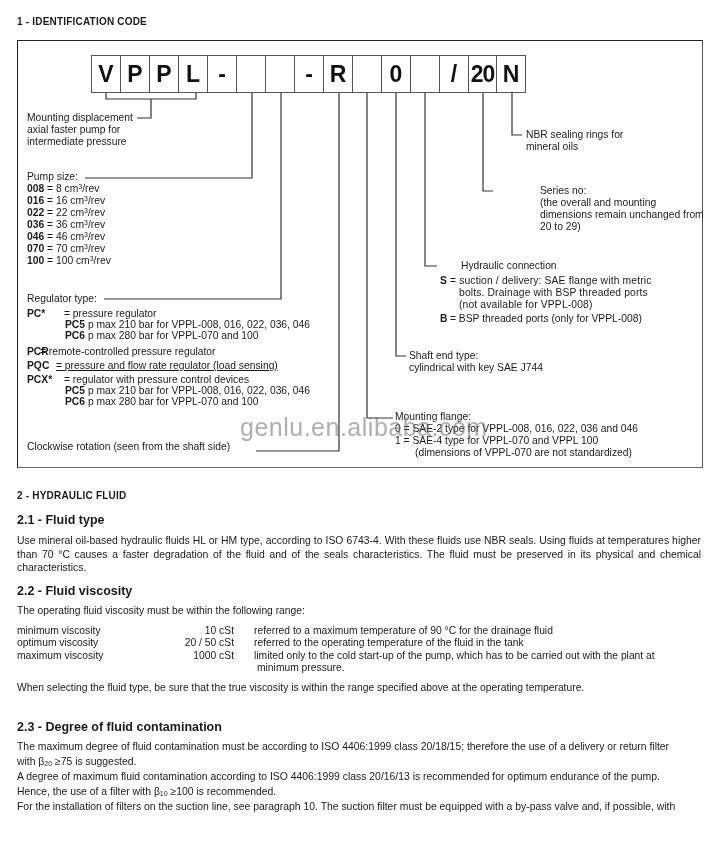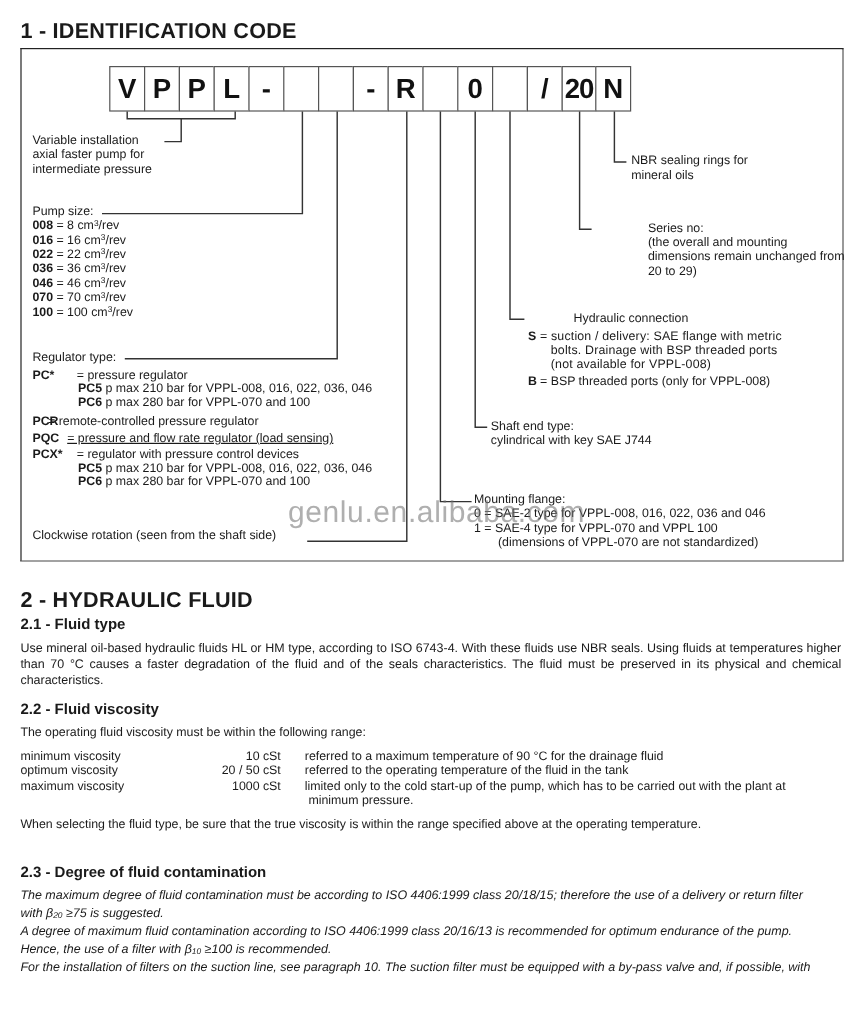--- a/index.html
+++ b/index.html
@@ -1,19 +1,19 @@
 <!DOCTYPE html>
 <html><head>
 <meta charset="utf-8">
 <style>
   html, body { margin:0; padding:0; background:#ffffff; }
   body { width:718px; height:859px; position:relative; overflow:hidden;
          font-family:"Liberation Sans", sans-serif; color:#1a1a1a; }
   .abs { position:absolute; }
-  .h1 { font-weight:bold; font-size:18px; letter-spacing:0.2px; }
+  .h1 { font-weight:bold; font-size:10px; letter-spacing:0.2px; }
   .h2 { font-weight:bold; font-size:12.5px; }
   .t { font-size:10.3px; line-height:12px; white-space:nowrap; }
   .p { font-size:10.4px; line-height:13.5px; }
   .frame { position:absolute; left:17px; top:40px; width:686px; height:428px;
            border:1px solid #222; border-right-color:#555; border-bottom-color:#666; box-sizing:border-box; }
   .codebox { position:absolute; top:55px; height:38px; border:1px solid #555; box-sizing:border-box;
              display:flex; align-items:center; justify-content:center;
              font-weight:bold; font-size:23px; color:#111; background:#fff; }
   svg.lines { position:absolute; left:0; top:0; }
   b { font-weight:bold; }
@@ -64,21 +64,21 @@
 
     <polyline points="425,93 425,266 437,266"></polyline>
 
     <polyline points="483,93 483,191 493,191"></polyline>
 
     <polyline points="512,93 512,135 522,135"></polyline>
   </g>
 </svg>
 
 <div class="abs t" style="left:27px; top:112px;">
-  <div>Variable installation</div>
+  <div>Mounting displacement</div>
   <div>axial faster pump for</div>
   <div>intermediate pressure</div>
 </div>
 
 <div class="abs t" style="left:27px; top:171px;">
   <div>Pump size:</div>
   <div><b>008</b><span> =   8 cm</span><sup>3</sup><span>/rev</span></div>
   <div><b>016</b><span> = 16 cm</span><sup>3</sup><span>/rev</span></div>
   <div><b>022</b><span> = 22 cm</span><sup>3</sup><span>/rev</span></div>
   <div><b>036</b><span> = 36 cm</span><sup>3</sup><span>/rev</span></div>
@@ -114,21 +114,21 @@
   <div>mineral oils</div>
 </div>
 
 <div class="abs t" style="left:496px; top:185px;margin-left:44px;">
   <div>Series no:</div>
   <div>(the overall and mounting</div>
   <div>dimensions remain unchanged from</div>
   <div>20 to 29)</div>
 </div>
 
-<div class="abs t" style="left:464px; top:260px;padding-left:14px;">Hydraulic connection</div>
+<div class="abs t" style="left:447px; top:260px;padding-left:14px;">Hydraulic connection</div>
 <div class="abs t" style="left:440px; top:275px;"><b>S</b></div>
 <div class="abs t" style="left:450px; top:275px; letter-spacing:0.15px;">
   <div>= suction / delivery: SAE flange with metric</div>
   <div style="padding-left:9px;">bolts. Drainage with BSP threaded ports</div>
   <div style="padding-left:9px;">(not available for VPPL-008)</div>
 </div>
 <div class="abs t" style="left:440px; top:313px;"><b>B</b></div>
 <div class="abs t" style="left:450px; top:313px;">= BSP threaded ports (only for VPPL-008)</div>
 
 <div class="abs t" style="left:409px; top:350px;">
@@ -165,19 +165,19 @@
 <div class="visc-row" style="top:650px;">
   <span class="abs" style="left:0;">maximum viscosity</span>
   <span class="abs" style="left:150px; width:67px; text-align:right;">1000 cSt</span>
   <span class="abs" style="left:237px;">limited only to the cold start-up of the pump, which has to be carried out with the plant at</span>
   <span class="abs" style="left:240px; top:12px;">minimum pressure.</span>
 </div>
 
 <div class="abs t" style="left:17px; top:682px;">When selecting the fluid type, be sure that the true viscosity is within the range specified above at the operating temperature.</div>
 
 <div class="abs h2" style="left:17px; top:720px;">2.3 - Degree of fluid contamination</div>
-<div class="abs p" style="left:17px; top:739px; width:690px; line-height:15px;font-style:italic;">
+<div class="abs p" style="left:17px; top:739px; width:690px; line-height:15px;">
   <div>The maximum degree of fluid contamination must be according to ISO 4406:1999 class 20/18/15; therefore the use of a delivery or return filter</div>
   <div><span>with β</span><sub>20</sub><span> ≥75 is suggested.</span></div>
   <div>A degree of maximum fluid contamination according to ISO 4406:1999 class 20/16/13 is recommended for optimum endurance of the pump.</div>
   <div><span>Hence, the use of a filter with β</span><sub>10</sub><span> ≥100 is recommended.</span></div>
   <div>For the installation of filters on the suction line, see paragraph 10. The suction filter must be equipped with a by-pass valve and, if possible, with</div>
 </div>
 
 </body></html>

